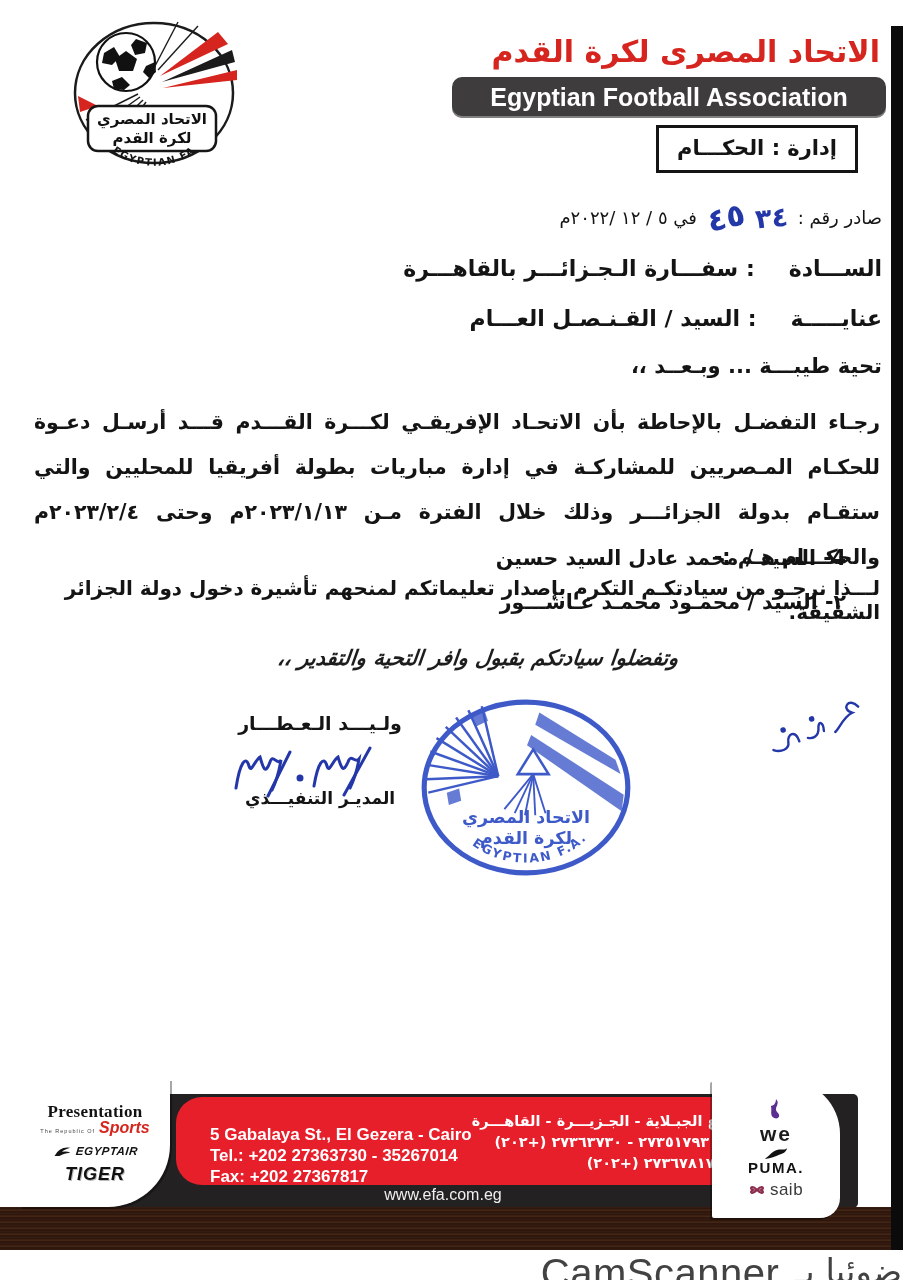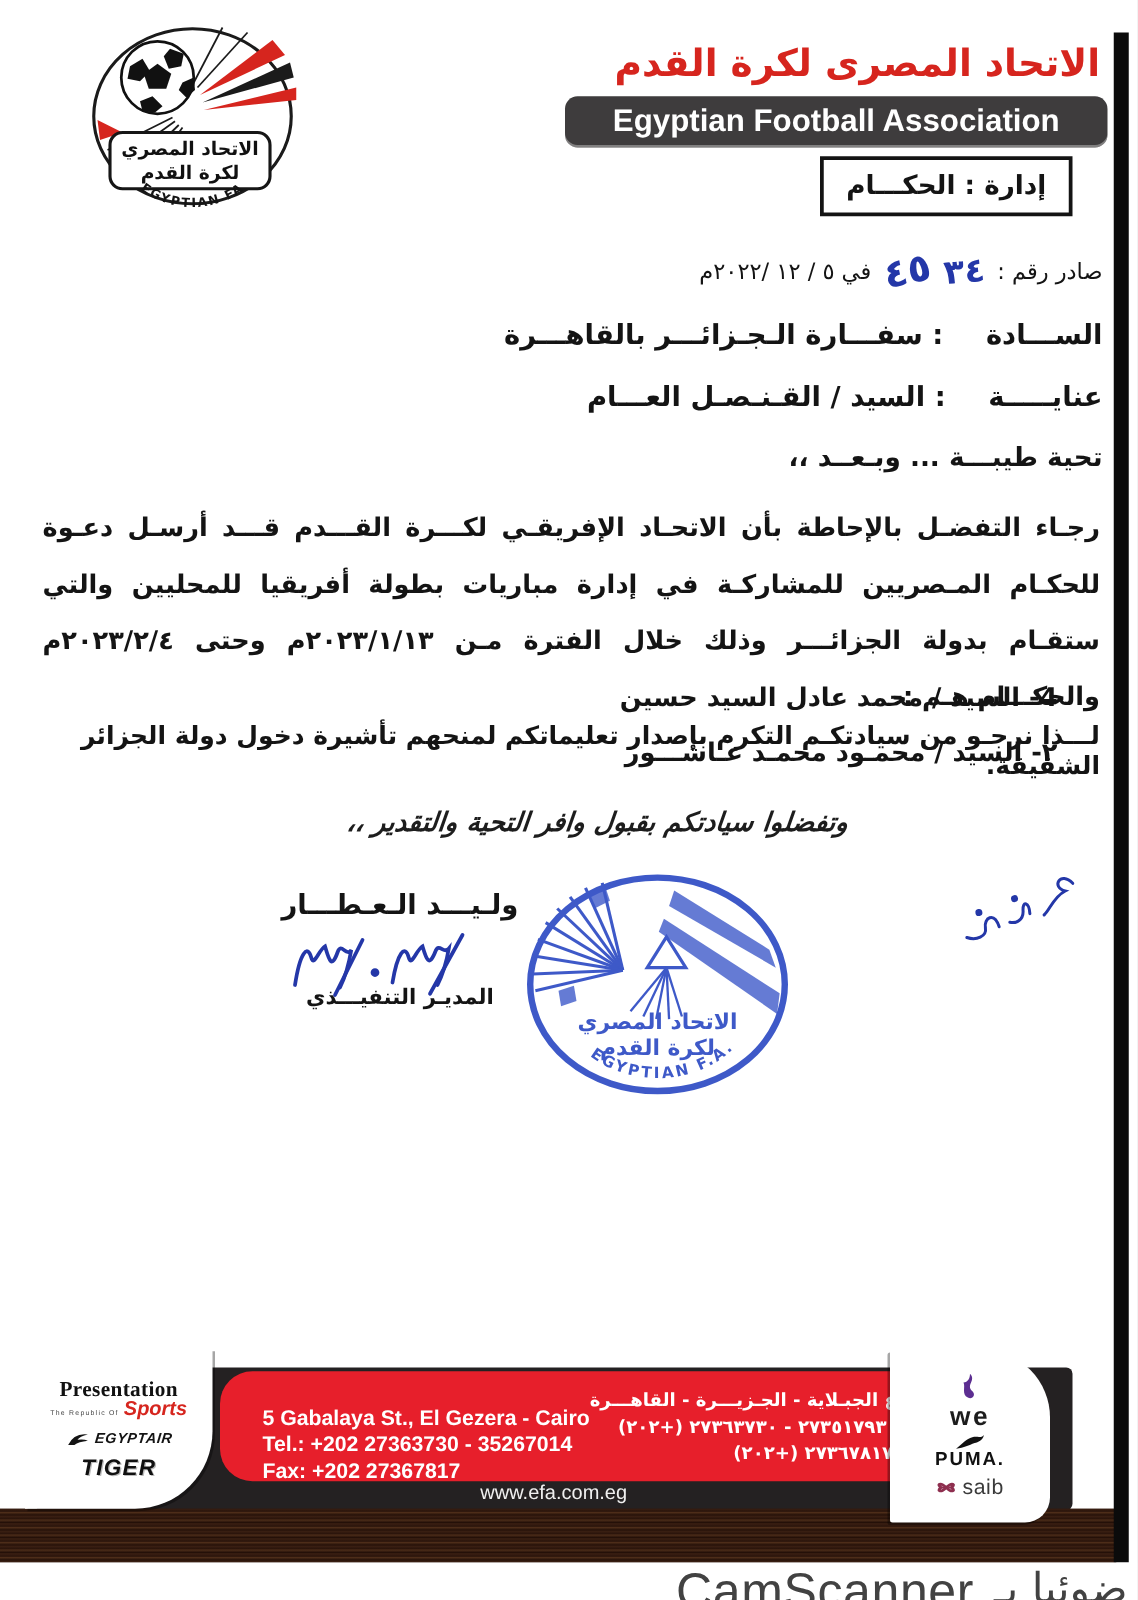--- a/index.html
+++ b/index.html
@@ -32,21 +32,21 @@
 
   
   .para{right:30px;top:400px;width:846px;direction:rtl;text-align:justify;
         font-size:20.5px;font-weight:700;line-height:45px;margin-left:48px;}
   .ref-list{right:64px;top:536px;direction:rtl;font-size:20.5px;font-weight:700;line-height:44px;}
   .request{right:30px;top:576px;font-size:20px;font-weight:700;direction:rtl;}
   .closing{left:268px;top:646px;width:420px;font-size:21px;font-weight:700;font-style:italic;
            direction:rtl;text-align:center;transform:skewX(-6deg);color:#1d1d1d;}
 
   
-  .sig-name{left:190px;top:712px;width:260px;text-align:center;font-size:22px;font-weight:700;direction:rtl;}
+  .sig-name{left:190px;top:712px;width:260px;text-align:center;font-size:19px;font-weight:700;direction:rtl;}
   .sig-squiggle{left:228px;top:740px;width:184px;height:60px;}
   .sig-title{left:190px;top:788px;width:260px;text-align:center;font-size:17px;font-weight:700;direction:rtl;}
   .stamp{left:418px;top:698px;width:216px;height:180px;opacity:.92;}
   .hw-note{left:750px;top:692px;width:136px;height:80px;transform:rotate(-10deg);}
 
   
   .f-band{left:28px;top:1094px;width:830px;height:114px;background:#242122;border-radius:5px;}
   .f-web{left:28px;top:1186px;width:830px;text-align:center;color:#efefef;
          font-family:"Liberation Sans",sans-serif;font-size:16px;z-index:4;}
   .f-left{left:20px;top:1079px;width:150px;height:128px;background:#ffffff;border-radius:0 0 62px 0;

